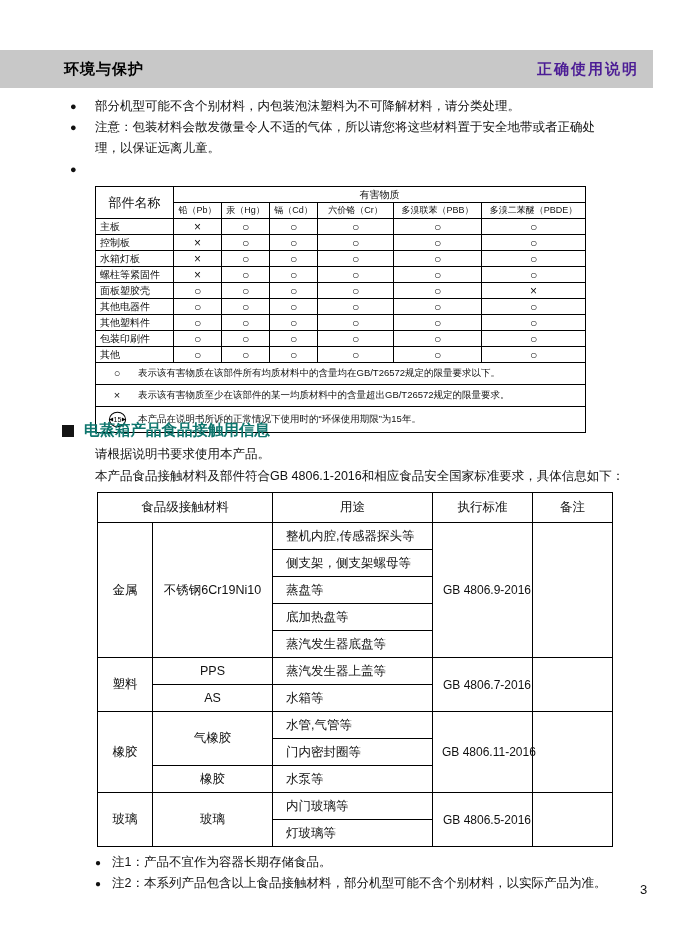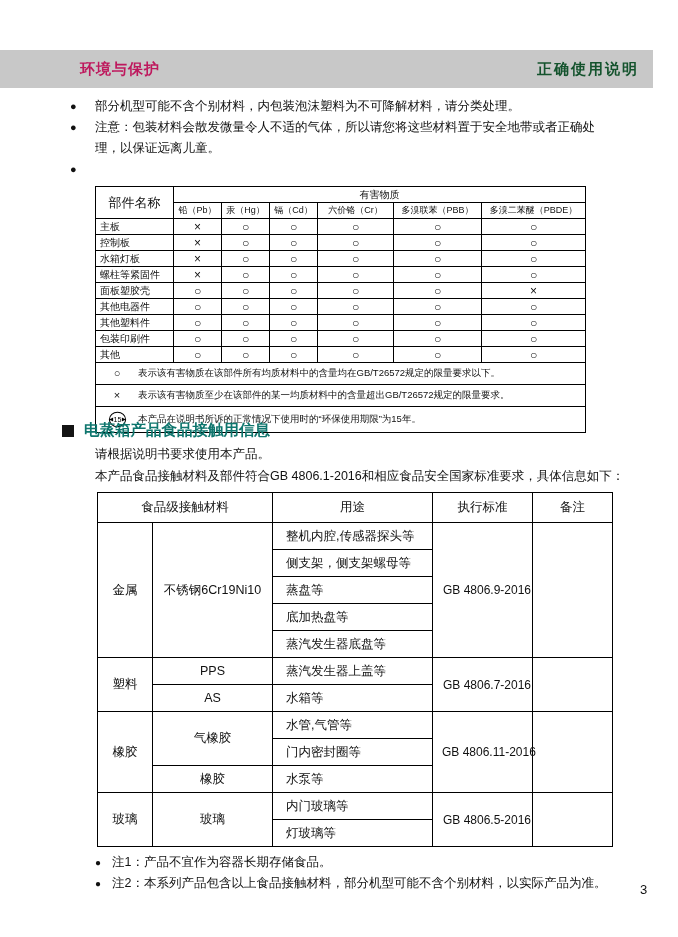--- a/index.html
+++ b/index.html
@@ -9,26 +9,26 @@
     font-family:"Liberation Sans","DejaVu Sans",sans-serif;
     overflow:hidden;
   }
 
   
   .header-bar {
     position:absolute; top:50px; left:0; width:653px; height:38px;
     background:#c8c8c8;
   }
   .header-left {
-    position:absolute; left:80px; top:10px;
-    font-size:15px; font-weight:bold; letter-spacing:1px; color:#be185d;
+    position:absolute; left:64px; top:10px;
+    font-size:15px; font-weight:bold; letter-spacing:1px; color:#000000;
   }
   .header-right {
     position:absolute; right:14px; top:10px;
-    font-size:15px; font-weight:bold; letter-spacing:2px; color:#14532d;
+    font-size:15px; font-weight:bold; letter-spacing:2px; color:#4c1d95;
   }
 
   
   .bullets { position:absolute; top:96px; left:70px; width:540px; }
   .bullet-row { display:flex; font-size:12.5px; line-height:21px; }
   .bullet-row .txt { max-width:505px; }
   .bullet-glyph { width:25px; flex:none; font-size:11px; line-height:21px; }
 
   
   table.hazard {

